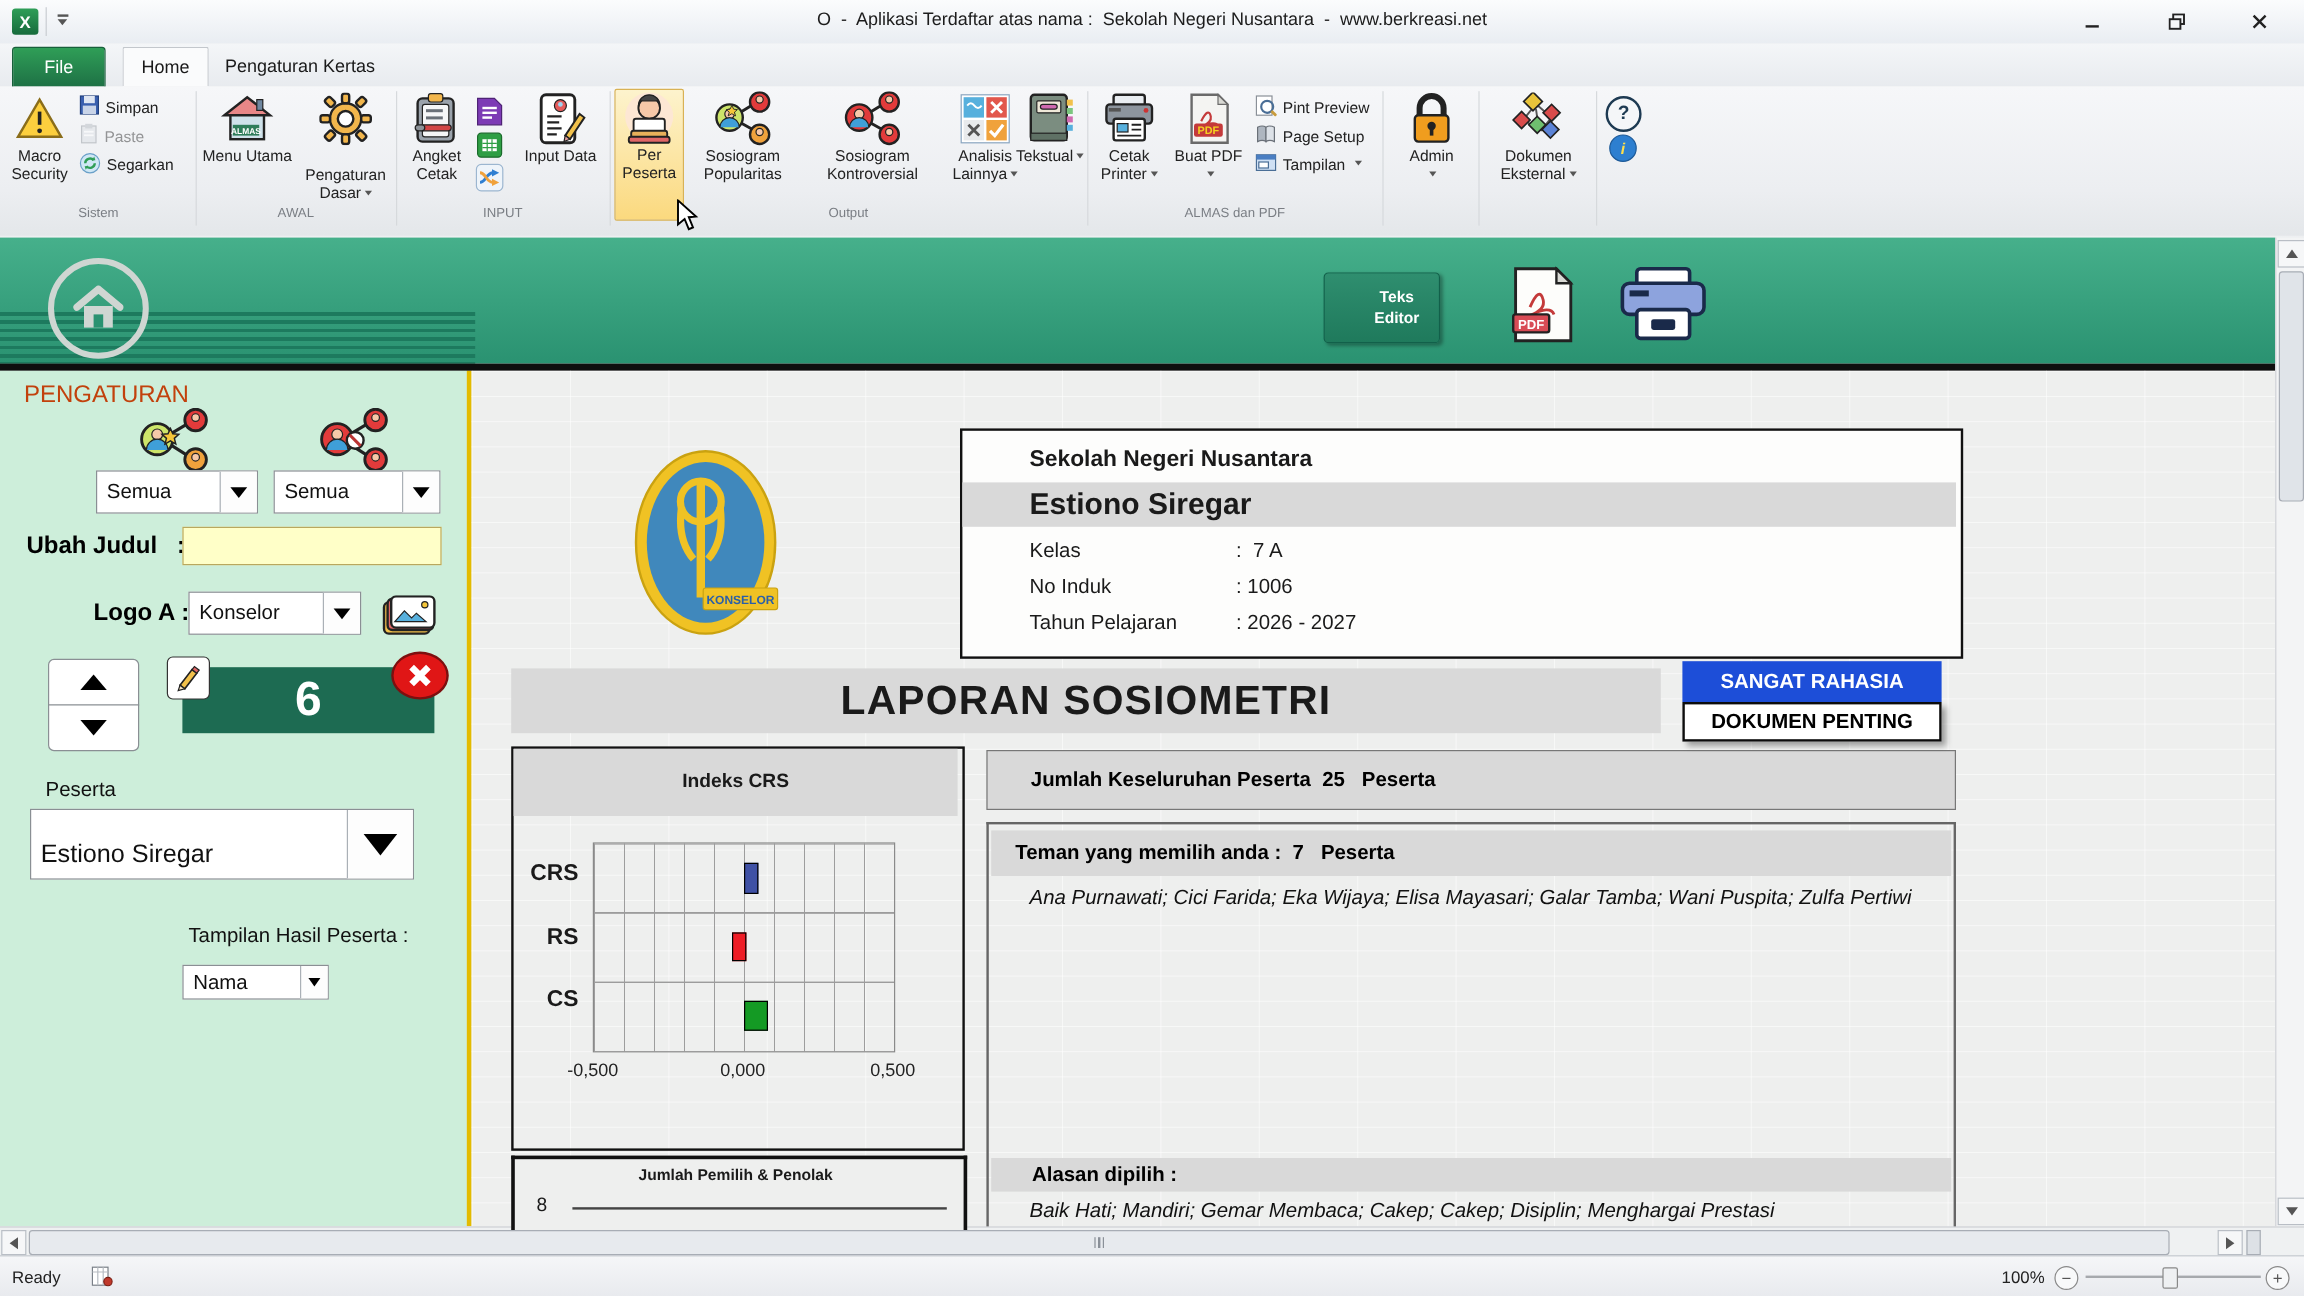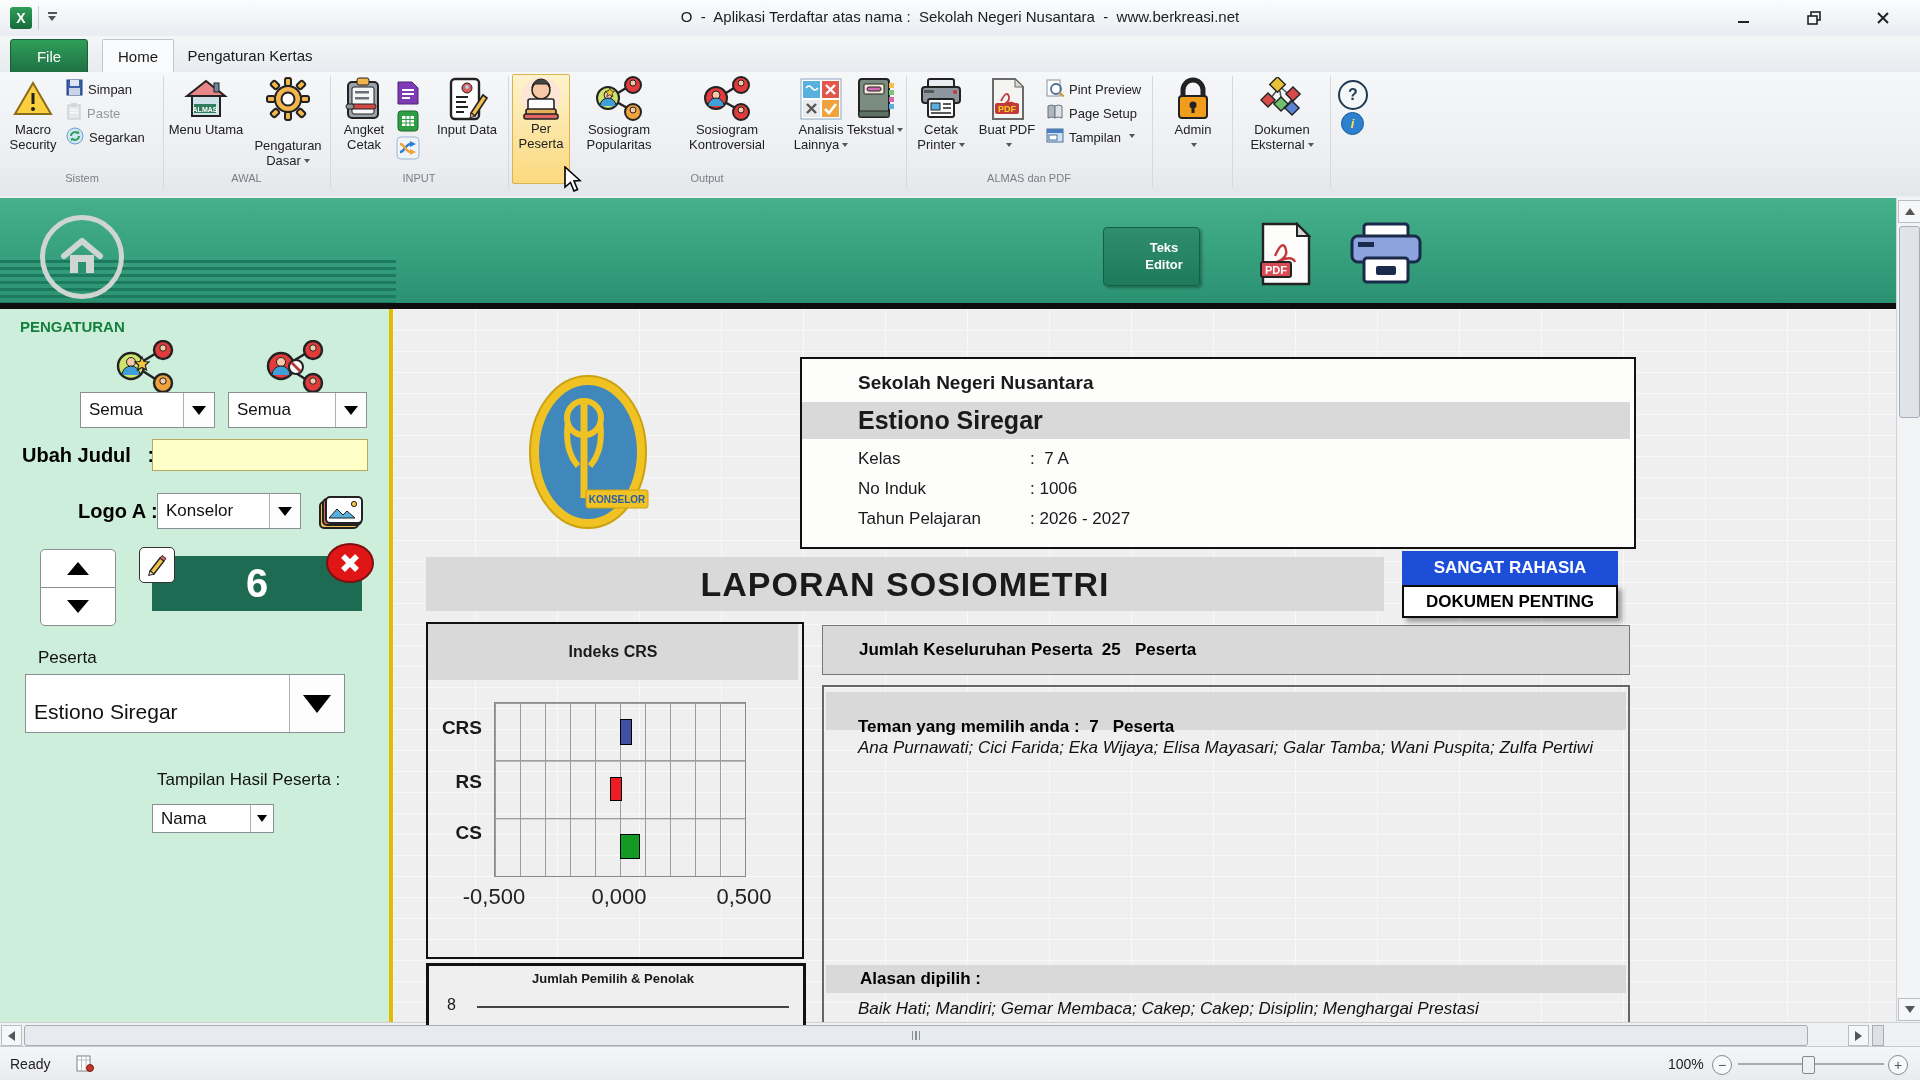--- a/index.html
+++ b/index.html
@@ -49,21 +49,21 @@
          background-size:82px 21px;}
   .band{background:#d9d9d9;}
   .ital{font-style:italic;font-size:17px;color:#111;}
   .bold17{font-weight:bold;font-size:17px;color:#000;}
   
   #crsplot{left:66px;top:78px;width:250px;height:173px;border:1px solid #8a8a8a;
            background-image:linear-gradient(#9c9c9c 1px,transparent 1px),linear-gradient(90deg,#9c9c9c 1px,transparent 1px);
            background-size:25px 57.67px;}
   .crsbar{position:absolute;border:1.5px solid #000;}
   .cat{font-weight:bold;font-size:19px;text-align:right;width:50px;}
-  .tick{font-size:22px;color:#222;width:80px;text-align:center;}
+  .tick{font-size:15px;color:#222;width:80px;text-align:center;}
   
   #vscroll{left:1896px;top:198px;width:24px;height:824px;background:#f3f4f5;border-left:1px solid #cfd2d6;}
   .scrbox{background:#f6f7f8;border:1px solid #b9bec5;display:flex;align-items:center;justify-content:center;}
   #hscroll{left:0;top:1022px;width:1920px;height:24px;background:#eff1f2;border-top:1px solid #cdd0d4;}
   #statusbar{left:0;top:1046px;width:1920px;height:34px;background:linear-gradient(#f5f6f8,#e8eaee);border-top:1px solid #c6cad0;font-size:14px;color:#222;}
   .striet{width:0;height:0;}
 </style>
 </head>
 <body>
 
@@ -425,21 +425,21 @@
         <rect x="18" y="20" width="16" height="5" fill="#1a2a4a"></rect>
         <rect x="24" y="36" width="44" height="24" rx="3" fill="#fff" stroke="#1a2a4a" stroke-width="3"></rect>
         <rect x="36" y="44" width="20" height="9" rx="2" fill="#1a2a4a"></rect>
       </svg>
   </div>
   <div class="abs" id="blackbar"></div>
 
   <div class="abs" id="sidebar"></div>
   <div class="abs" id="yline"></div>
 
-  <div class="abs" style="left:20px;top:318px;font-weight:bold;font-size:15px;color:#15803d;z-index:3;">PENGATURAN</div>
+  <div class="abs" style="left:20px;top:318px;font-weight:normal;font-size:20px;color:#c2410c;z-index:3;">PENGATURAN</div>
 
   <div class="abs" style="left:112px;top:340px;z-index:3;">
     <svg width="66" height="52" viewBox="0 0 66 52">
         <path d="M26 24 L48 11 M26 28 L48 42" stroke="#222" stroke-width="2.6"></path>
         <circle cx="19" cy="26" r="13" fill="#cde56a" stroke="#222" stroke-width="2.4"></circle>
         <circle cx="19" cy="22" r="4.5" fill="#f6c8a8" stroke="#222"></circle>
         <path d="M10 35 a9 9 0 0 1 18 0" fill="#3f9fd8" stroke="#222"></path>
         <circle cx="51" cy="10" r="9" fill="#e23b3b" stroke="#222" stroke-width="2.4"></circle>
         <circle cx="51" cy="8" r="3.2" fill="#f6c8a8" stroke="#222"></circle>
         <circle cx="51" cy="43" r="9" fill="#f0a23c" stroke="#222" stroke-width="2.4"></circle>
@@ -584,21 +584,21 @@
     <div class="abs" style="left:18px;top:30px;font-size:16px;">8</div>
     <div class="abs" style="left:48px;top:40px;width:312px;height:1.5px;background:#444;"></div>
   </div>
 
   <div class="abs band" style="left:822px;top:625px;width:808px;height:50px;border:1px solid #777;box-sizing:border-box;z-index:1;">
     <span class="abs bold17 pre" style="left:36px;top:14px;">Jumlah Keseluruhan Peserta  25   Peserta</span>
   </div>
 
   <div class="abs" style="left:822px;top:685px;width:808px;height:337px;border:2px solid #666;border-bottom:none;box-sizing:border-box;z-index:1;">
     <div class="abs band" style="left:2px;top:5px;width:800px;height:38px;">
-      <span class="abs bold17 pre" style="left:32px;top:9px;margin-top:16px;">Teman yang memilih anda :  7   Peserta</span>
+      <span class="abs bold17 pre" style="left:20px;top:9px;">Teman yang memilih anda :  7   Peserta</span>
     </div>
     <div class="abs ital" style="left:34px;top:48px;width:742px;line-height:26px;">Ana  Purnawati; Cici Farida; Eka Wijaya; Elisa Mayasari; Galar Tamba; Wani Puspita; Zulfa Pertiwi</div>
     <div class="abs band" style="left:2px;top:278px;width:800px;height:28px;">
       <span class="abs bold17" style="left:34px;top:4px;">Alasan dipilih :</span>
     </div>
     <div class="abs ital" style="left:34px;top:312px;width:742px;">Baik Hati; Mandiri; Gemar Membaca; Cakep; Cakep; Disiplin; Menghargai Prestasi</div>
   </div>
 
   <div class="abs" id="vscroll">
     <div class="abs scrbox" style="left:1px;top:2px;width:21px;height:21px;">

